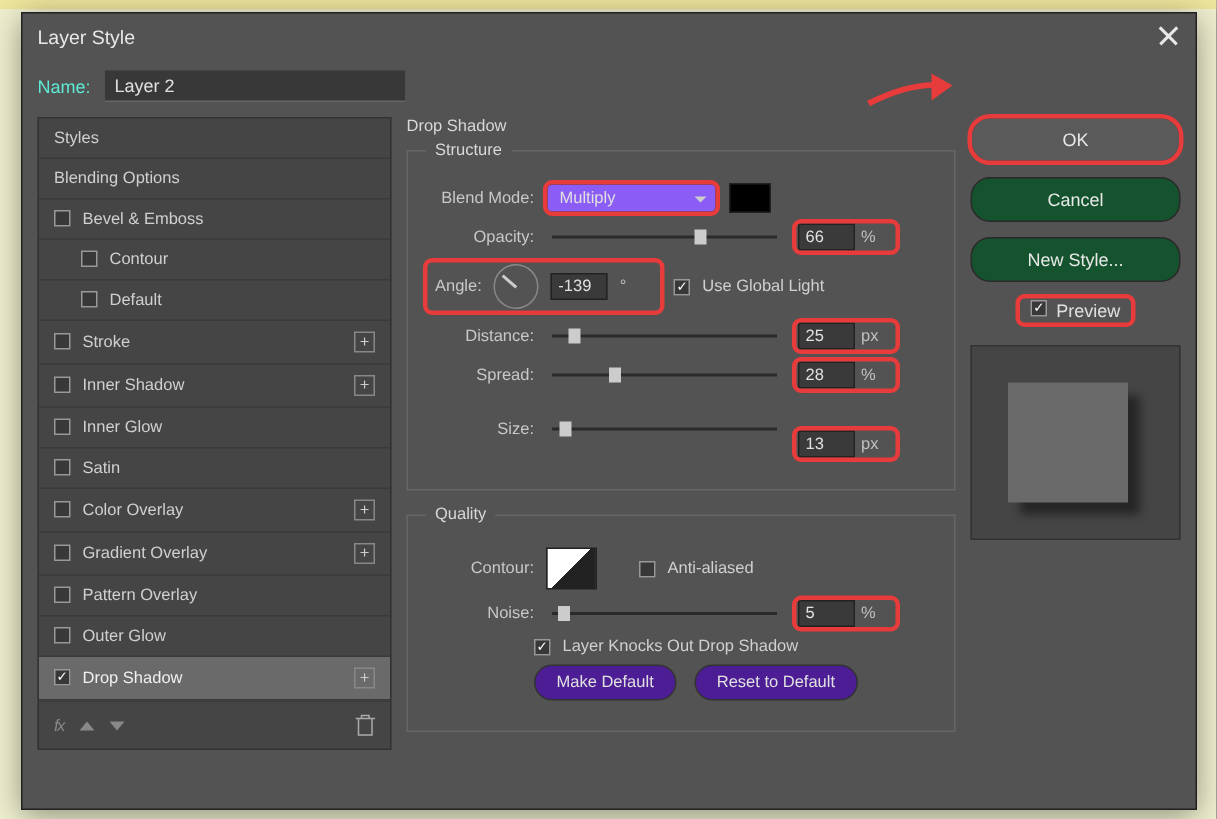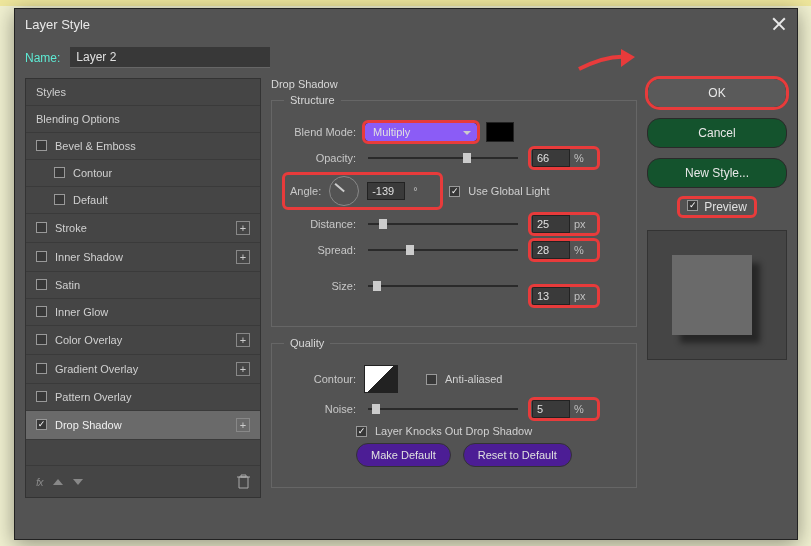--- a/index.html
+++ b/index.html
@@ -119,47 +119,53 @@
         <div class="style-row">
           <span class="lbl">
               <span class="chk"></span>
               <span>Inner Shadow</span>
             </span>
           <span class="plus">+</span>
         </div>
         <div class="style-row">
           <span class="lbl">
               <span class="chk"></span>
+              <span>Inner Glow</span>
+            </span>
+        </div>
+        <div class="style-row">
+          <span class="lbl">
+              <span class="chk"></span>
               <span>Satin</span>
             </span>
         </div>
         <div class="style-row">
           <span class="lbl">
               <span class="chk"></span>
-              <span>Inner Glow</span>
-            </span>
-        </div>
-        <div class="style-row">
-          <span class="lbl">
-              <span class="chk"></span>
               <span>Color Overlay</span>
             </span>
           <span class="plus">+</span>
         </div>
         <div class="style-row">
           <span class="lbl">
               <span class="chk"></span>
               <span>Gradient Overlay</span>
             </span>
           <span class="plus">+</span>
         </div>
         <div class="style-row">
           <span class="lbl">
               <span class="chk"></span>
               <span>Pattern Overlay</span>
+            </span>
+        </div>
+        <div class="style-row">
+          <span class="lbl">
+              <span class="chk"></span>
+              <span>Outer Glow</span>
             </span>
         </div>
         <div class="style-row selected">
           <span class="lbl">
               <span class="chk checked"></span>
               <span>Drop Shadow</span>
             </span>
           <span class="plus">+</span>
         </div>
 

